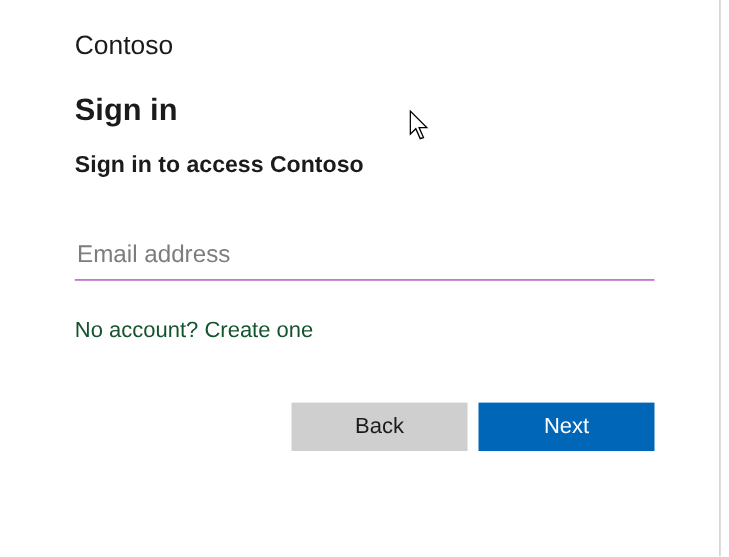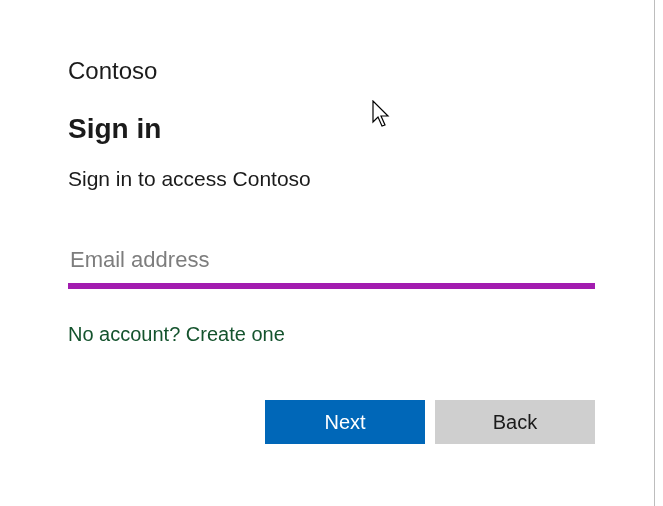--- a/index.html
+++ b/index.html
@@ -8,45 +8,45 @@
       box-sizing: border-box;
     }
     body {
       font-family: "Segoe UI", -apple-system, BlinkMacSystemFont, sans-serif;
       background: #ffffff;
       width: 663px;
       height: 506px;
       position: relative;
     }
     .container {
-      padding: 57px 68px 40px 68px;
+      padding: 28px 68px 40px 68px;
       width: 100%;
     }
     .brand {
       font-size: 24px;
       font-weight: 400;
       color: #1b1b1b;
       margin-bottom: 28px;
     }
     .heading {
       font-size: 28px;
       font-weight: 600;
       color: #1b1b1b;
       margin-bottom: 22px;
     }
     .subtitle {
       font-size: 21px;
-      font-weight: 400;
+      font-weight: 700;
       color: #1b1b1b;
       margin-bottom: 50px;
     }
     .input-field {
       width: 100%;
       border: none;
-      border-bottom: 6px solid #a21caf;
+      border-bottom: 1px solid #a21caf;
       font-size: 22px;
       font-family: inherit;
       padding: 6px 2px 10px 2px;
       outline: none;
       color: #1b1b1b;
       background: transparent;
     }
     .input-field::placeholder {
       color: #7d7d7d;
       font-weight: 400;
@@ -103,22 +103,22 @@
 <div class="container">
   <div class="brand">Contoso</div>
   <h1 class="heading">Sign in</h1>
   <div class="subtitle">Sign in to access Contoso</div>
 
   <input type="text" class="input-field" placeholder="Email address" style="">
 
   <a class="link" href="#">No account? Create one</a>
 
   <div class="button-row">
+    <button class="btn btn-secondary">Back</button>
     <button class="btn btn-primary">Next</button>
-    <button class="btn btn-secondary">Back</button>
   </div>
 </div>
 
 <div class="right-edge"></div>
 
 <svg class="cursor" width="20" height="28" viewBox="0 0 20 28">
   <path d="M1 1 L1 22 L6 17 L10 26 L13 25 L9 16 L16 16 Z" fill="#ffffff" stroke="#000000" stroke-width="1.2"></path>
 </svg>
 
 </body></html>

